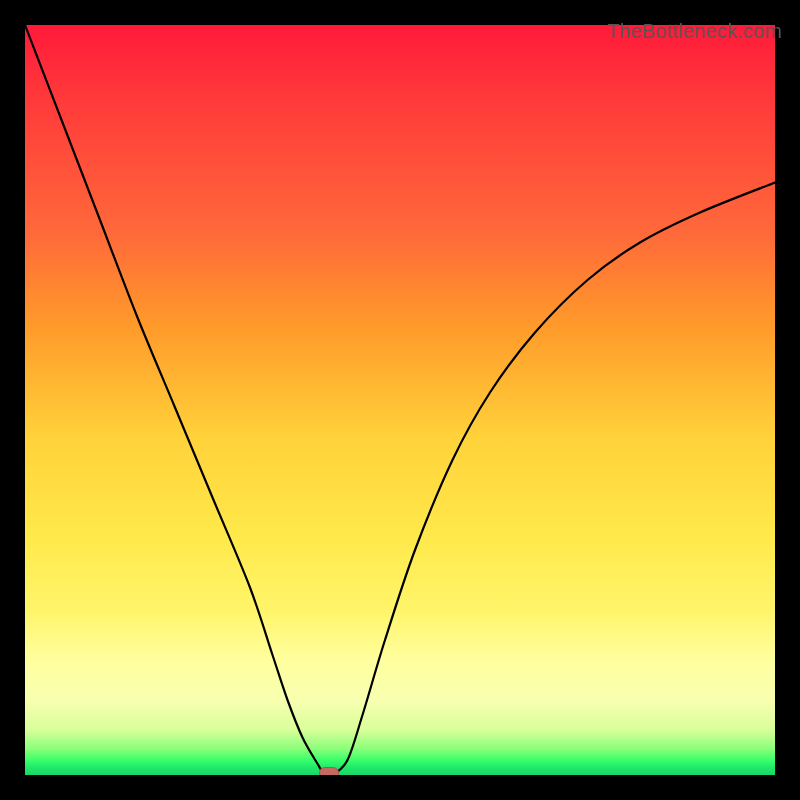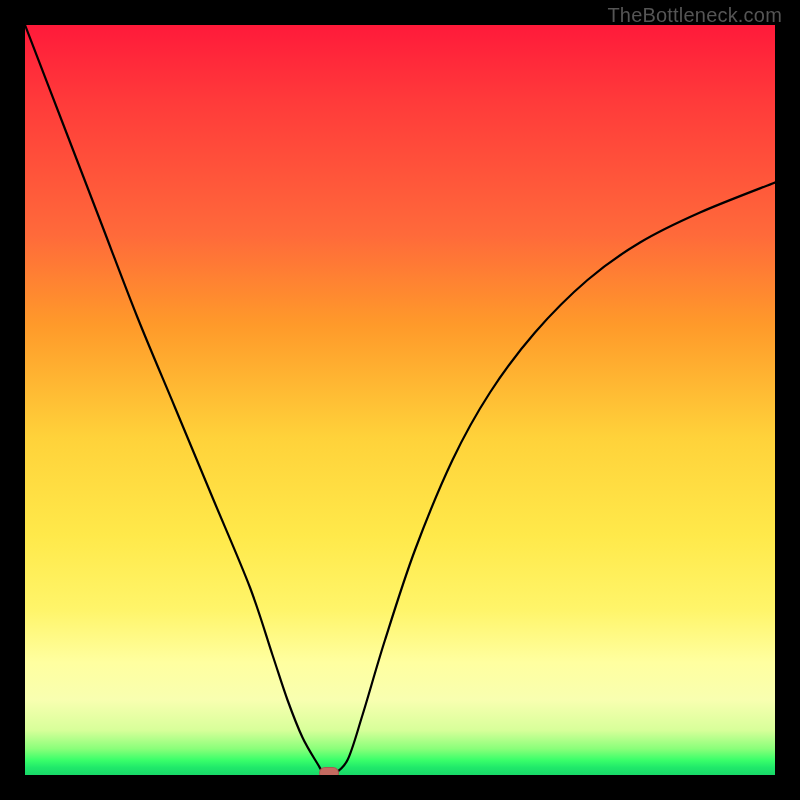--- a/index.html
+++ b/index.html
@@ -7,21 +7,21 @@
     padding: 0;
     width: 800px;
     height: 800px;
     background: #000;
     position: relative;
     overflow: hidden;
     font-family: Arial, sans-serif;
   }
   .watermark {
     position: absolute;
-    top: 4px;
+    top: 20px;
     right: 18px;
     color: #555;
     font-size: 20px;
     font-weight: normal;
     letter-spacing: 0.2px;
     z-index: 10;
   }
   .plot-area {
     position: absolute;
     left: 25px;

